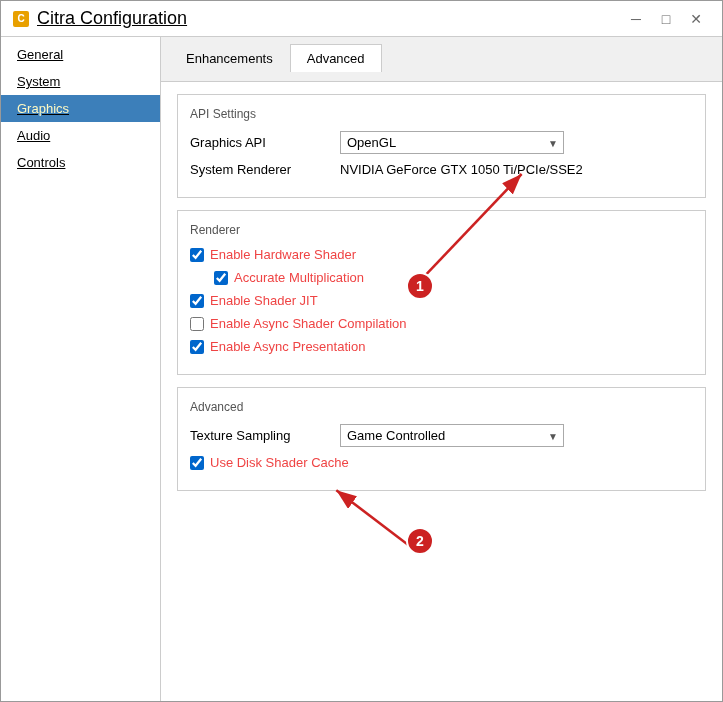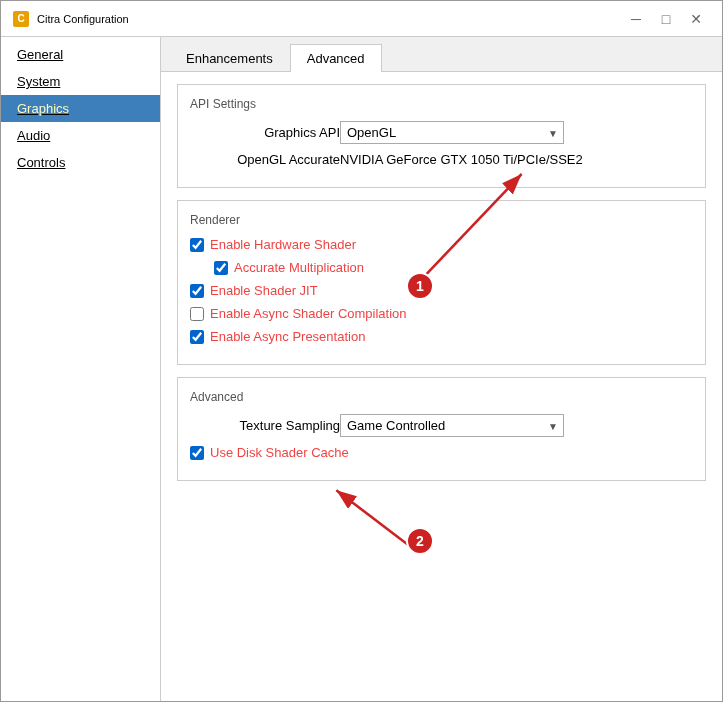--- a/index.html
+++ b/index.html
@@ -41,22 +41,23 @@
       background: #e8a000;
       border-radius: 2px;
       display: flex;
       align-items: center;
       justify-content: center;
       font-size: 10px;
       color: white;
       font-weight: bold;
     }
     .title-text {
-      font-size: 11px;
-      color: #000;
+      font-size: 18px;
+      color: #000;
+      text-decoration: underline;
     }
     .title-controls {
       display: flex;
       gap: 2px;
     }
     .title-btn {
       width: 28px;
       height: 22px;
       border: none;
       background: transparent;
@@ -94,21 +95,21 @@
       padding: 0;
       display: flex;
       flex-direction: column;
       position: relative;
       overflow: hidden;
     }
     .tabs {
       display: flex;
       border-bottom: 1px solid #ccc;
       background: #f0f0f0;
-      padding: 0 8px;
+      padding: 10px 8px;
       padding-top: 6px;
     }
     .tab {
       padding: 6px 16px;
       cursor: pointer;
       border: 1px solid transparent;
       border-bottom: none;
       font-size: 13px;
       color: #000;
       background: transparent;
@@ -134,21 +135,20 @@
     }
     .form-row {
       display: flex;
       align-items: center;
       margin-bottom: 8px;
     }
     .form-label {
       width: 150px;
       color: #000;
       font-size: 13px;
-      text-align: right;
     }
     .form-control-wrapper {
       flex: 1;
     }
     .dropdown {
       width: 224px;
       padding: 3px 24px 3px 6px;
       border: 1px solid #aaa;
       background: #fff;
       font-size: 13px;
@@ -296,21 +296,21 @@
                 <select class="dropdown">
                   <option>OpenGL</option>
                   <option>Vulkan</option>
                   <option>Software</option>
                 </select>
               </div>
             </div>
           </div>
 
           <div class="form-row">
-            <div class="form-label">OpenGL Accurate</div>
+            <div class="form-label">System Renderer</div>
             <div class="form-control-wrapper">
               <span class="static-value">NVIDIA GeForce GTX 1050 Ti/PCIe/SSE2</span>
             </div>
           </div>
         </div>
 
         <div class="section-box">
           <div class="section-title">Renderer</div>
 
           <div class="checkbox-row">

